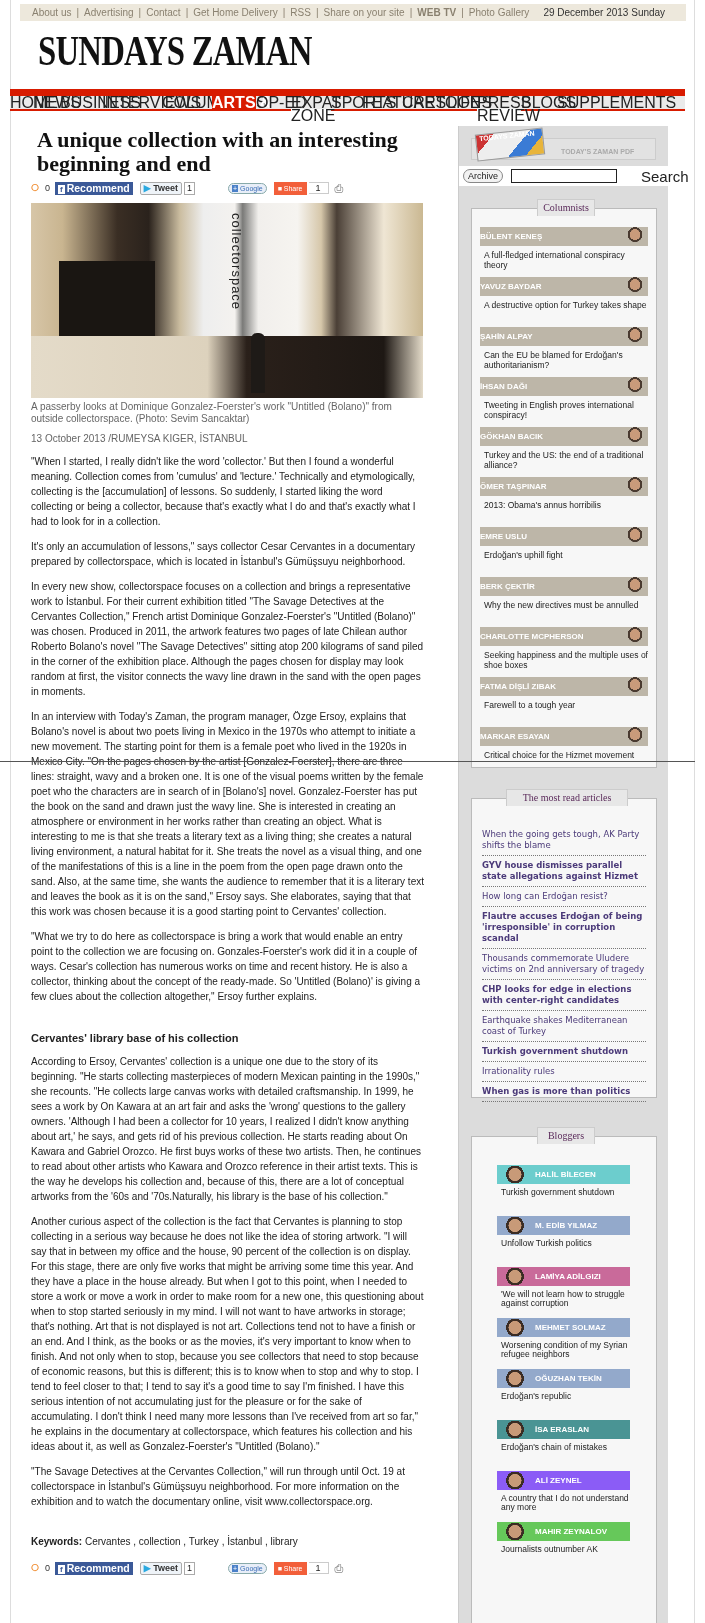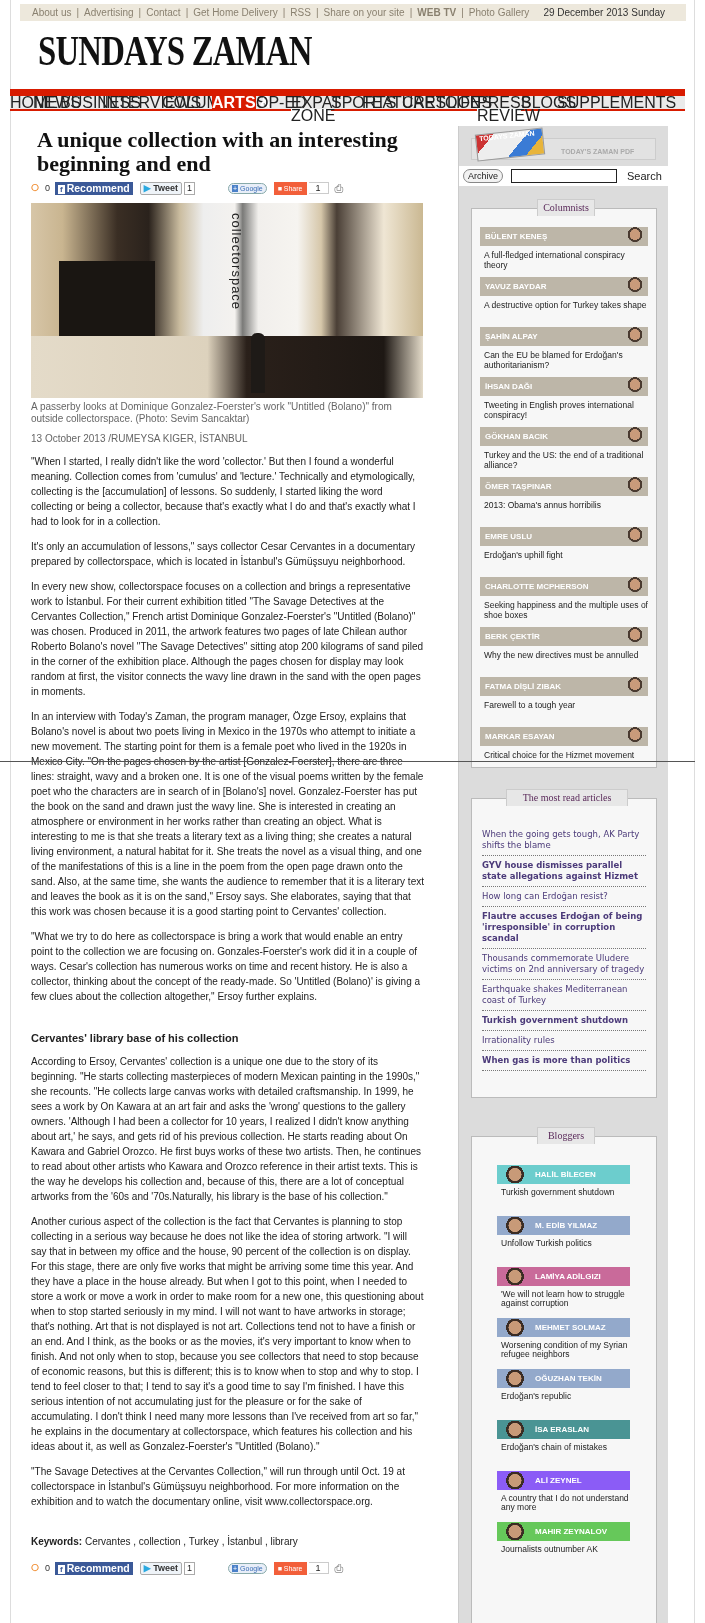--- a/index.html
+++ b/index.html
@@ -47,26 +47,26 @@
   .keywords b { font-weight: bold; }
   .share-row.bottom { margin-top: 14px; }
   .hr-line { position: absolute; left: 0; top: 761px; width: 695px; height: 1px; background: #555; }
   
   .sidebar { position: absolute; left: 458px; top: 126px; width: 210px; height: 1497px; background: #dcdcdc; border-left: 1px solid #ccc; }
   .pdf-box { position: absolute; left: 12px; top: 12px; width: 185px; height: 22px; border: 1px solid #ccc; background: #e2e2e2; font-size: 7px; color: #aaa; font-weight: bold; padding: 9px 0 0 89px; }
   .pdf-img { position: absolute; left: 17px; top: 5px; width: 68px; height: 27px; background: linear-gradient(135deg, #c33 0 20%, #eee 20% 60%, #3a7bd5 60% 80%, #e8b43a 80%); border: 1px solid #999; transform: rotate(-6deg); font-size: 7px; color: #fff; font-weight: bold; padding-left: 3px; }
   .search-row { position: absolute; left: 0; top: 40px; width: 210px; height: 20px; background: #fff; display: flex; align-items: center; padding-left: 4px; }
   .archive-btn { border: 1px solid #888; border-radius: 8px; font-size: 9px; padding: 0 4px; height: 14px; line-height: 12px; background: #f2f2f2; }
   .search-input { margin-left: 8px; width: 106px; height: 14px; border: 1px solid #222; font-size: 9px; }
-  .search-btn { font-size: 11px; margin-left: 10px; }
+  .search-btn { font-size: 15px; margin-left: 24px; }
   .widget { position: absolute; left: 12px; width: 186px; border: 1px solid #bbb; background: #f7f7f7; }
   .widget .tab { position: absolute; left: 65px; top: -10px; width: 58px; height: 17px; background: #e7e7e7; border: 1px solid #ccc; border-bottom: none; font-family: "Liberation Serif", serif; font-size: 10px; color: #5a2a5a; text-align: center; line-height: 16px; }
   .widget .tab.wide { left: 34px; width: 122px; }
   .col-item { margin: 0 8px; }
-  .col-name { height: 19px; background: #bdb6a8; color: #fff; font-size: 8px; font-weight: bold; padding-left: 5px; line-height: 19px; position: relative; }
+  .col-name { height: 19px; background: #bdb6a8; color: #fff; font-size: 8px; font-weight: bold; line-height: 19px; position: relative; }
   .col-name .face { position: absolute; right: 3px; top: 0; width: 20px; height: 19px; background: radial-gradient(circle at 50% 40%, #c99a7a 0 35%, #4a3a30 36% 48%, transparent 49%); }
   .col-title { font-size: 8.5px; line-height: 10px; color: #222; padding: 4px 0 0 4px; height: 31px; }
   .mr-item { margin: 0 10px 0 10px; border-bottom: 1px dotted #777; padding: 4px 0 4px 0; font-family: "DejaVu Sans", sans-serif; font-size: 8.5px; line-height: 11px; color: #4b3a79; }
   .mr-item.bold { font-weight: bold; }
   .blog-item { margin: 0 26px 0 25px; }
   .blog-name { height: 19px; color: #fff; font-size: 8px; font-weight: bold; padding-left: 38px; line-height: 19px; position: relative; }
   .blog-name .face { position: absolute; left: 5px; top: 0; width: 26px; height: 19px; background: radial-gradient(circle at 50% 50%, #c89a78 0 40%, #3a2c24 41% 55%, transparent 56%); }
   .blog-title { font-size: 8.5px; line-height: 9px; color: #222; padding: 4px 0 0 4px; height: 32px; }
 </style>
 </head>
@@ -197,46 +197,47 @@
         </div>
         <div class="col-item">
           <div class="col-name"><span>ÖMER TAŞPINAR</span><span class="face"></span></div>
           <div class="col-title">2013: Obama's annus horribilis</div>
         </div>
         <div class="col-item">
           <div class="col-name"><span>EMRE USLU</span><span class="face"></span></div>
           <div class="col-title">Erdoğan's uphill fight</div>
         </div>
         <div class="col-item">
+          <div class="col-name"><span>BERK ÇEKTİR</span><span class="face"></span></div>
+          <div class="col-title">Why the new directives must be annulled</div>
+        </div>
+        <div class="col-item">
           <div class="col-name"><span>CHARLOTTE MCPHERSON</span><span class="face"></span></div>
           <div class="col-title">Seeking happiness and the multiple uses of shoe boxes</div>
-        </div>
-        <div class="col-item">
-          <div class="col-name"><span>BERK ÇEKTİR</span><span class="face"></span></div>
-          <div class="col-title">Why the new directives must be annulled</div>
         </div>
         <div class="col-item">
           <div class="col-name"><span>FATMA DİŞLİ ZIBAK</span><span class="face"></span></div>
           <div class="col-title">Farewell to a tough year</div>
         </div>
         <div class="col-item">
           <div class="col-name"><span>MARKAR ESAYAN</span><span class="face"></span></div>
           <div class="col-title">Critical choice for the Hizmet movement</div>
         </div>
       </div>
   </div>
 
   <div class="widget" style="top:672px;height:300px;padding-top:26px;">
     <div class="tab wide">The most read articles</div>
     <div id="mostread">
         <div class="mr-item">When the going gets tough, AK Party shifts the blame</div>
         <div class="mr-item bold">GYV house dismisses parallel state allegations against Hizmet</div>
         <div class="mr-item">How long can Erdoğan resist?</div>
         <div class="mr-item bold">Flautre accuses Erdoğan of being 'irresponsible' in corruption scandal</div>
         <div class="mr-item">Thousands commemorate Uludere victims on 2nd anniversary of tragedy</div>
+        <div class="mr-item bold">CHP looks for edge in elections with center-right candidates</div>
         <div class="mr-item">Earthquake shakes Mediterranean coast of Turkey</div>
         <div class="mr-item bold">Turkish government shutdown</div>
         <div class="mr-item">Irrationality rules</div>
         <div class="mr-item bold">When gas is more than politics</div>
       </div>
   </div>
 
   <div class="widget" style="top:1010px;height:500px;padding-top:28px;">
     <div class="tab">Bloggers</div>
     <div id="bloggers">

